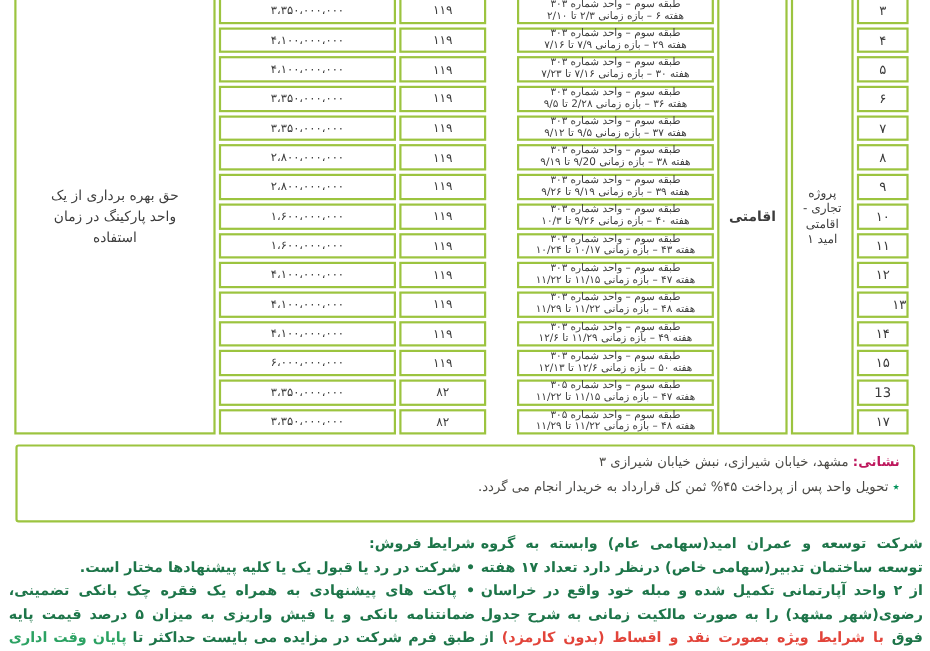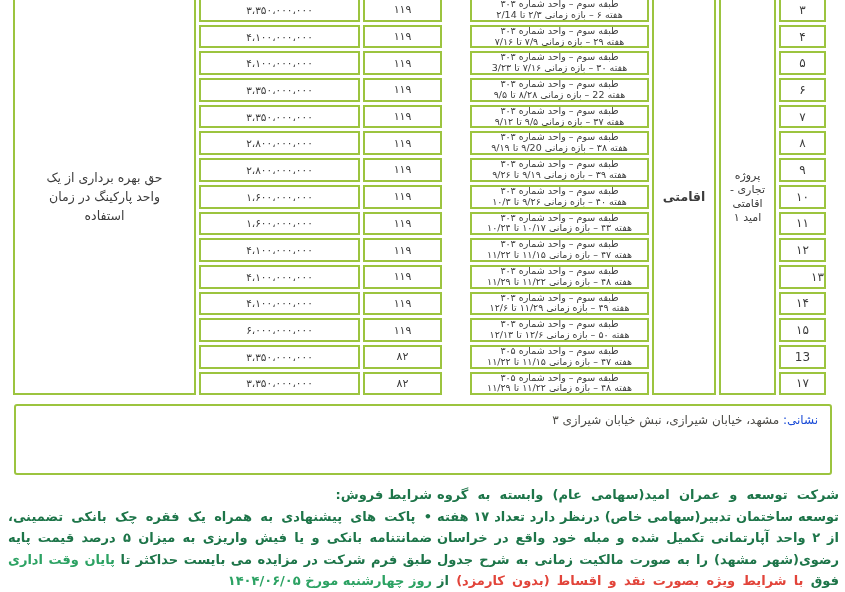--- a/index.html
+++ b/index.html
@@ -36,21 +36,21 @@
   
   .info-box{
     position:absolute;top:404px;left:14px;width:818px;height:71px;
     border:2px solid #9cc43f;border-radius:3px;
     box-sizing:border-box;
     padding:3px 12px 0 8px;
     font-size:12px;line-height:22px;
     color:#4c4b47;
   }
   .info-line{white-space:nowrap;}
-  .green-label{color:#1d4ed8;font-weight:normal;}
+  .green-label{color:#be185d;font-weight:bold;}
   .star{color:#00925a;font-weight:bold;}
   
   .announcement{
     position:absolute;top:484px;left:437px;width:402px;
     font-size:13px;font-weight:bold;line-height:21.6px;
     text-align:justify;color:#1d7549;
   }
   .red-text{color:#e2443a;}
   .terms{
     position:absolute;top:484px;left:8px;width:424px;
@@ -62,42 +62,42 @@
   .light-green{color:#2ca263;}
   p{margin:0;}
 </style>
 </head>
 <body>
 
 <div class="auction-grid">
     <div class="cell c-no" style="grid-area: 1 / 1;">۳</div>
     <div class="cell c-desc" style="grid-area: 1 / 4;">
       <div>طبقه سوم – واحد شماره ۳۰۳</div>
-      <div>هفته ۶ – بازه زمانی ۲/۳ تا ۲/14</div>
+      <div>هفته ۶ – بازه زمانی ۲/۳ تا ۲/۱۰</div>
     </div>
     <div class="cell c-area" style="grid-area: 1 / 6;">۱۱۹</div>
     <div class="cell c-price ltr" style="grid-area: 1 / 7;">۳،۳۵۰،۰۰۰،۰۰۰</div>
     <div class="cell c-no" style="grid-area: 2 / 1;">۴</div>
     <div class="cell c-desc" style="grid-area: 2 / 4;">
       <div>طبقه سوم – واحد شماره ۳۰۳</div>
       <div>هفته ۲۹ – بازه زمانی ۷/۹ تا ۷/۱۶</div>
     </div>
     <div class="cell c-area" style="grid-area: 2 / 6;">۱۱۹</div>
     <div class="cell c-price ltr" style="grid-area: 2 / 7;">۴،۱۰۰،۰۰۰،۰۰۰</div>
     <div class="cell c-no" style="grid-area: 3 / 1;">۵</div>
     <div class="cell c-desc" style="grid-area: 3 / 4;">
       <div>طبقه سوم – واحد شماره ۳۰۳</div>
-      <div>هفته ۳۰ – بازه زمانی ۷/۱۶ تا 3/۲۳</div>
+      <div>هفته ۳۰ – بازه زمانی ۷/۱۶ تا ۷/۲۳</div>
     </div>
     <div class="cell c-area" style="grid-area: 3 / 6;">۱۱۹</div>
     <div class="cell c-price ltr" style="grid-area: 3 / 7;">۴،۱۰۰،۰۰۰،۰۰۰</div>
     <div class="cell c-no" style="grid-area: 4 / 1;">۶</div>
     <div class="cell c-desc" style="grid-area: 4 / 4;">
       <div>طبقه سوم – واحد شماره ۳۰۳</div>
-      <div>هفته 22 – بازه زمانی ۸/۲۸ تا ۹/۵</div>
+      <div>هفته ۳۶ – بازه زمانی 2/۲۸ تا ۹/۵</div>
     </div>
     <div class="cell c-area" style="grid-area: 4 / 6;">۱۱۹</div>
     <div class="cell c-price ltr" style="grid-area: 4 / 7;">۳،۳۵۰،۰۰۰،۰۰۰</div>
     <div class="cell c-no" style="grid-area: 5 / 1;">۷</div>
     <div class="cell c-desc" style="grid-area: 5 / 4;">
       <div>طبقه سوم – واحد شماره ۳۰۳</div>
       <div>هفته ۳۷ – بازه زمانی ۹/۵ تا ۹/۱۲</div>
     </div>
     <div class="cell c-area" style="grid-area: 5 / 6;">۱۱۹</div>
     <div class="cell c-price ltr" style="grid-area: 5 / 7;">۳،۳۵۰،۰۰۰،۰۰۰</div>
@@ -174,25 +174,33 @@
     <div class="cell c-project" style="grid-area: 1 / 2 / span 15;">پروژه تجاری - اقامتی امید ۱</div>
     <div class="cell c-cat" style="grid-area: 1 / 3 / span 15;">اقامتی</div>
     <div class="cell c-parking" style="grid-area: 1 / 8 / span 15;">حق بهره برداری از یک واحد پارکینگ در زمان استفاده</div>
   </div>
 
 <div class="info-box">
   <div class="info-line">
     <span class="green-label">نشانی:</span>
     <span>مشهد، خیابان شیرازی، نبش خیابان شیرازی ۳</span>
   </div>
+  <div class="info-line">
+    <span class="star">٭</span>
+    <span>تحویل واحد پس از پرداخت ۴۵% ثمن کل قرارداد به خریدار انجام می گردد.</span>
+  </div>
 </div>
 
 <p class="announcement">
   <span>شرکت توسعه و عمران امید(سهامی عام) وابسته به گروه توسعه ساختمان تدبیر(سهامی خاص) درنظر دارد تعداد ۱۷ هفته از ۲ واحد آپارتمانی تکمیل شده و مبله خود واقع در خراسان رضوی(شهر مشهد) را به صورت مالکیت زمانی به شرح جدول فوق </span><span class="red-text">با شرایط ویژه بصورت نقد و اقساط (بدون کارمزد)</span><span> از طریق برگزاری مزایده عمومی واگذار نماید.</span>
 </p>
 
 <div class="terms">
   <p class="terms-title">شرایط فروش:</p>
+  <p>
+    <span class="bullet">•</span>
+    <span>شرکت در رد یا قبول یک یا کلیه پیشنهادها مختار است.</span>
+  </p>
   <p>
     <span class="bullet">•</span>
     <span>پاکت های پیشنهادی به همراه یک فقره چک بانکی تضمینی، ضمانتنامه بانکی و یا فیش واریزی به میزان ۵ درصد قیمت پایه طبق فرم شرکت در مزایده می بایست حداکثر تا </span><span class="light-green">پایان وقت اداری روز چهارشنبه مورخ ۱۴۰۴/۰۶/۰۵</span>
   </p>
 </div>
 
 </body></html>

